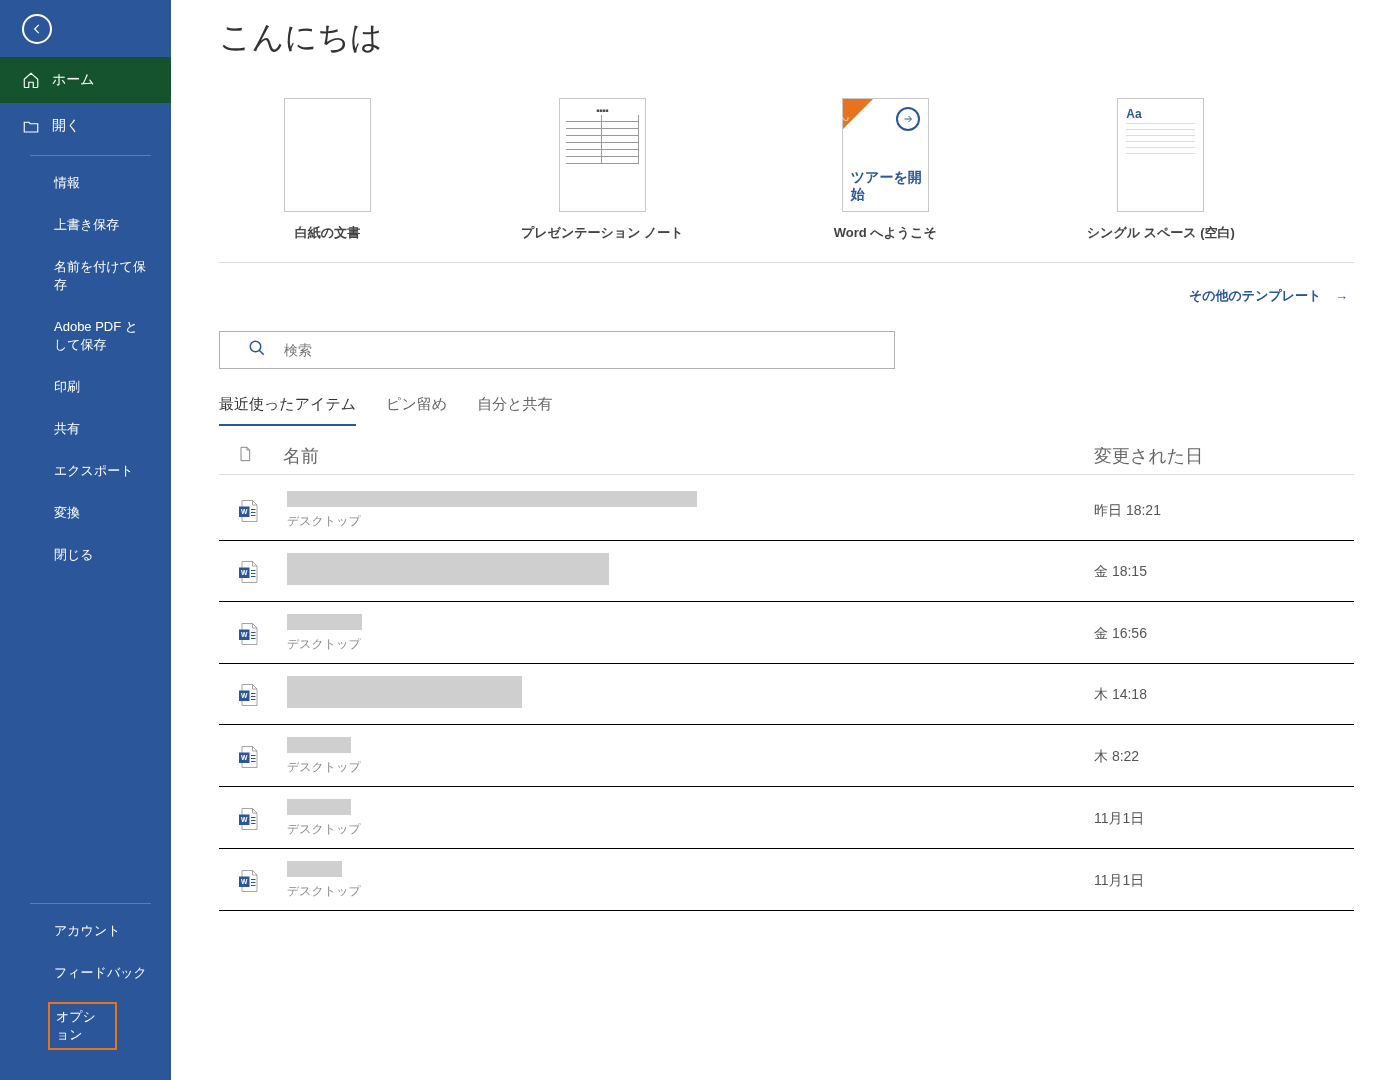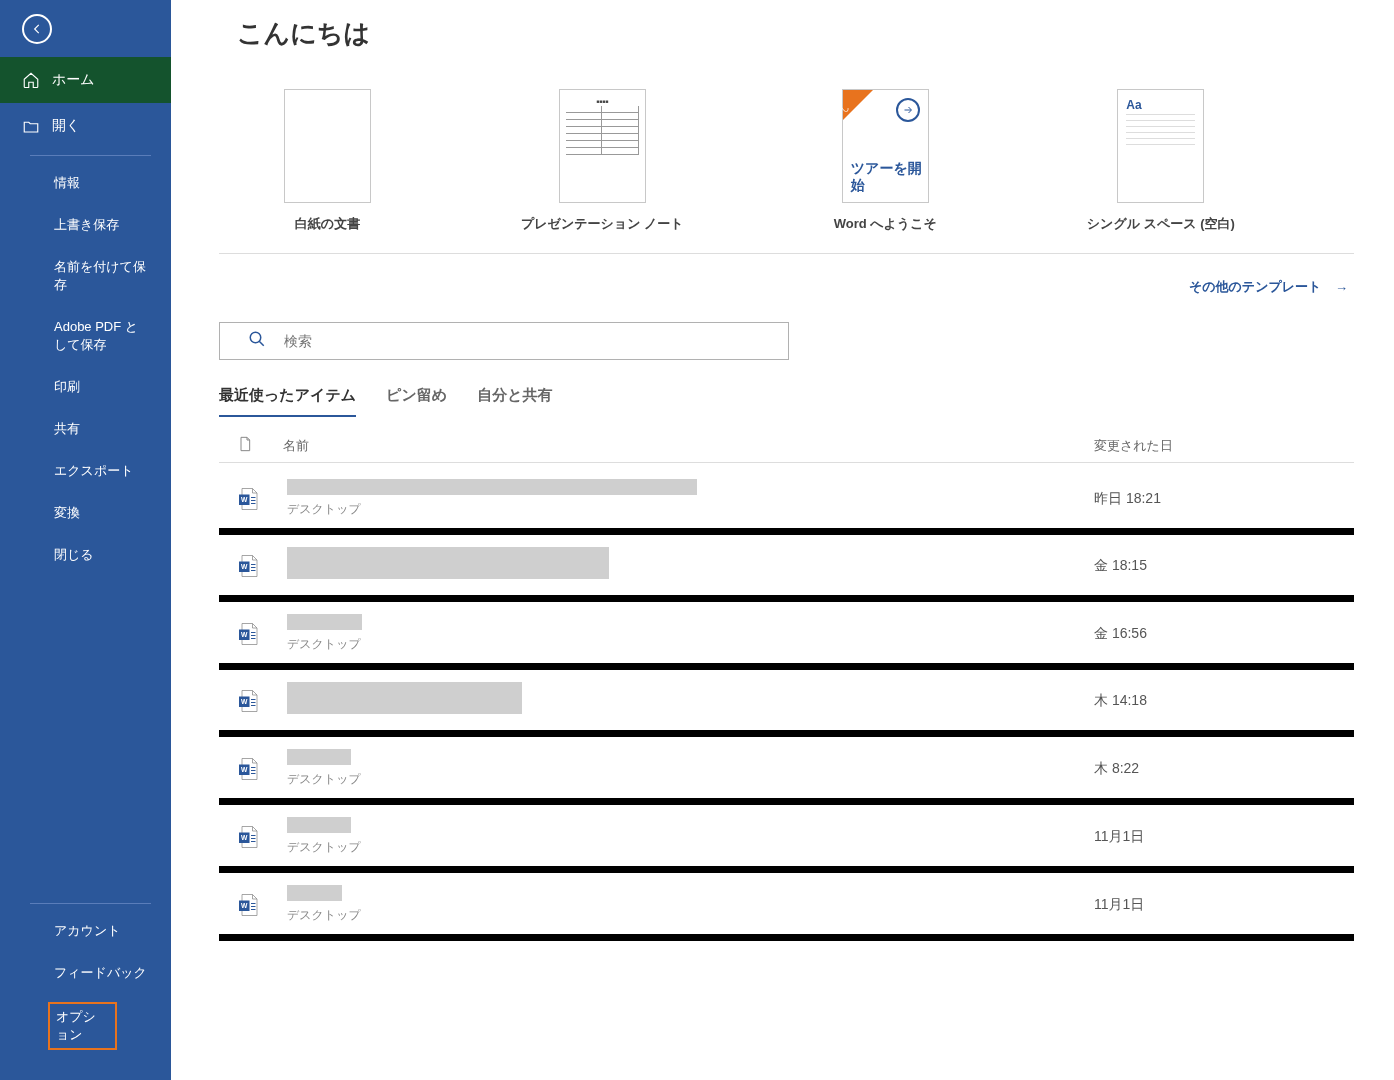--- a/index.html
+++ b/index.html
@@ -13,46 +13,46 @@
   .nav-item.active { background: #14532d; }
   .nav-item.sub { padding-left: 54px; padding-top: 12px; padding-bottom: 12px; }
   .nav-item.sub .label { font-size: 13px; }
   .nav-divider { border-top: 1px solid #5a7dba; margin: 6px 20px 6px 30px; }
   .sidebar-bottom { margin-top: auto; padding-bottom: 28px; }
   .opt-highlight { border: 2px solid #e8731e; margin: 2px 54px 2px 48px; padding: 4px 6px; display: inline-block; }
   .icon { width: 18px; height: 18px; display: inline-flex; align-items: center; justify-content: center; flex-shrink:0;}
   .icon svg { stroke: #fff; fill: none; stroke-width: 1.5; }
   
   .main { flex: 1; padding: 16px 40px 0 48px; overflow: hidden; color: #464646; }
-  .greeting { font-size: 26px; font-weight: 700; color: #333; margin-bottom: 38px; margin-left: 18px; }
+  .greeting { font-size: 32px; font-weight: 400; color: #333; margin-bottom: 38px; }
   .templates { display: flex; gap: 150px; padding-left: 65px; margin-bottom: 20px; }
   .tpl { display: flex; flex-direction: column; align-items: center; cursor: pointer; }
   .tpl-thumb { width: 87px; height: 114px; border: 1px solid #c8c8c8; background: #fff; position: relative; display:flex; flex-direction:column; padding:4px;}
   .tpl-label { margin-top: 12px; font-size: 13px; color: #444; text-align: center; white-space: nowrap; font-weight:600;}
   .tpl-badge { position: absolute; top: 0; left: 0; width: 0; height: 0; border-top: 30px solid #e8731e; border-right: 30px solid transparent; }
   .tpl-badge span { position: absolute; top: -28px; left: -2px; font-size: 8px; color: #fff; transform: rotate(-45deg); }
   .tpl-arrow-circle { position:absolute; top:8px; right:8px; width:24px; height:24px; border:2px solid #2b579a; border-radius:50%; display:flex; align-items:center; justify-content:center;}
   .tpl-tour-text { position:absolute; bottom:8px; left:8px; color:#2b579a; font-size:14px; line-height:1.2; font-weight:600;}
   .tpl-aa { position:absolute; top:8px; left:8px; color:#2b579a; font-size:12px; font-weight:bold;}
   .tpl-lines { position:absolute; top:24px; left:8px; right:8px;}
   .tpl-lines div { height:1px; background:#ddd; margin-bottom:5px;}
   .tpl-table { width:100%; height:100%; display:flex; flex-direction:column; font-size:4px; padding:4px 2px;}
   .tpl-table .ttrow { display:flex; border-bottom:0.5px solid #999;}
   .tpl-table .ttcell { flex:1; border-right:0.5px solid #999; height:6px;}
   .more-templates { text-align: right; padding-right: 6px; margin-bottom: 26px; color: #2b579a; font-size: 13px; font-weight: 600; border-top:1px solid #ddd; padding-top:24px;}
   .more-templates .arrow { margin-left: 10px; }
-  .search-box { width: 570px; height: 38px; border: 1px solid #b1b1b1; display: flex; align-items: center; padding: 0 12px 0 28px; margin-bottom: 26px; }
+  .search-box { width: 676px; height: 38px; border: 1px solid #b1b1b1; display: flex; align-items: center; padding: 0 12px 0 28px; margin-bottom: 26px; }
   .search-box input { border: none; outline: none; font-size: 14px; flex: 1; margin-left: 18px; color:#767676;}
   .tabs { display: flex; gap: 30px; font-size: 15px; margin-bottom: 10px; }
-  .tab { padding-bottom: 10px; cursor: pointer; color: #666; font-weight:700;}
+  .tab { padding-bottom: 10px; cursor: pointer; color: #666; font-weight:400;}
   .tab.active { color: #333; border-bottom: 2px solid #2b579a; }
-  .list-header { display: flex; align-items: center; padding: 8px 0 6px 18px; font-size: 13px; color: #666; border-bottom: 1px solid #ddd; margin-bottom:4px;}
+  .list-header { display: flex; align-items: center; padding: 8px 0 6px 18px; font-size: 18px; color: #666; border-bottom: 1px solid #ddd; margin-bottom:4px;}
   .list-header .col-name { margin-left: 30px; flex: 1; }
   .list-header .col-date { width: 260px; }
-  .row { display: flex; align-items: center; padding: 12px 0 10px 12px; border-bottom: 7px solid #000000; }
+  .row { display: flex; align-items: center; padding: 12px 0 10px 12px; border-bottom: 1px solid #000000; }
   .row .doc-icon { width: 34px; display:flex; justify-content:center;}
   .row .doc-info { flex: 1; margin-left: 22px; }
   .row .redacted { background: #cfcfcf; height: 16px; margin-bottom: 6px; }
   .row .loc { font-size: 12px; color: #888; }
   .row .date { width: 260px; font-size: 14px; color: #555; }
   .doc-svg { width:24px; }
 </style>
 </head>
 <body>
 

